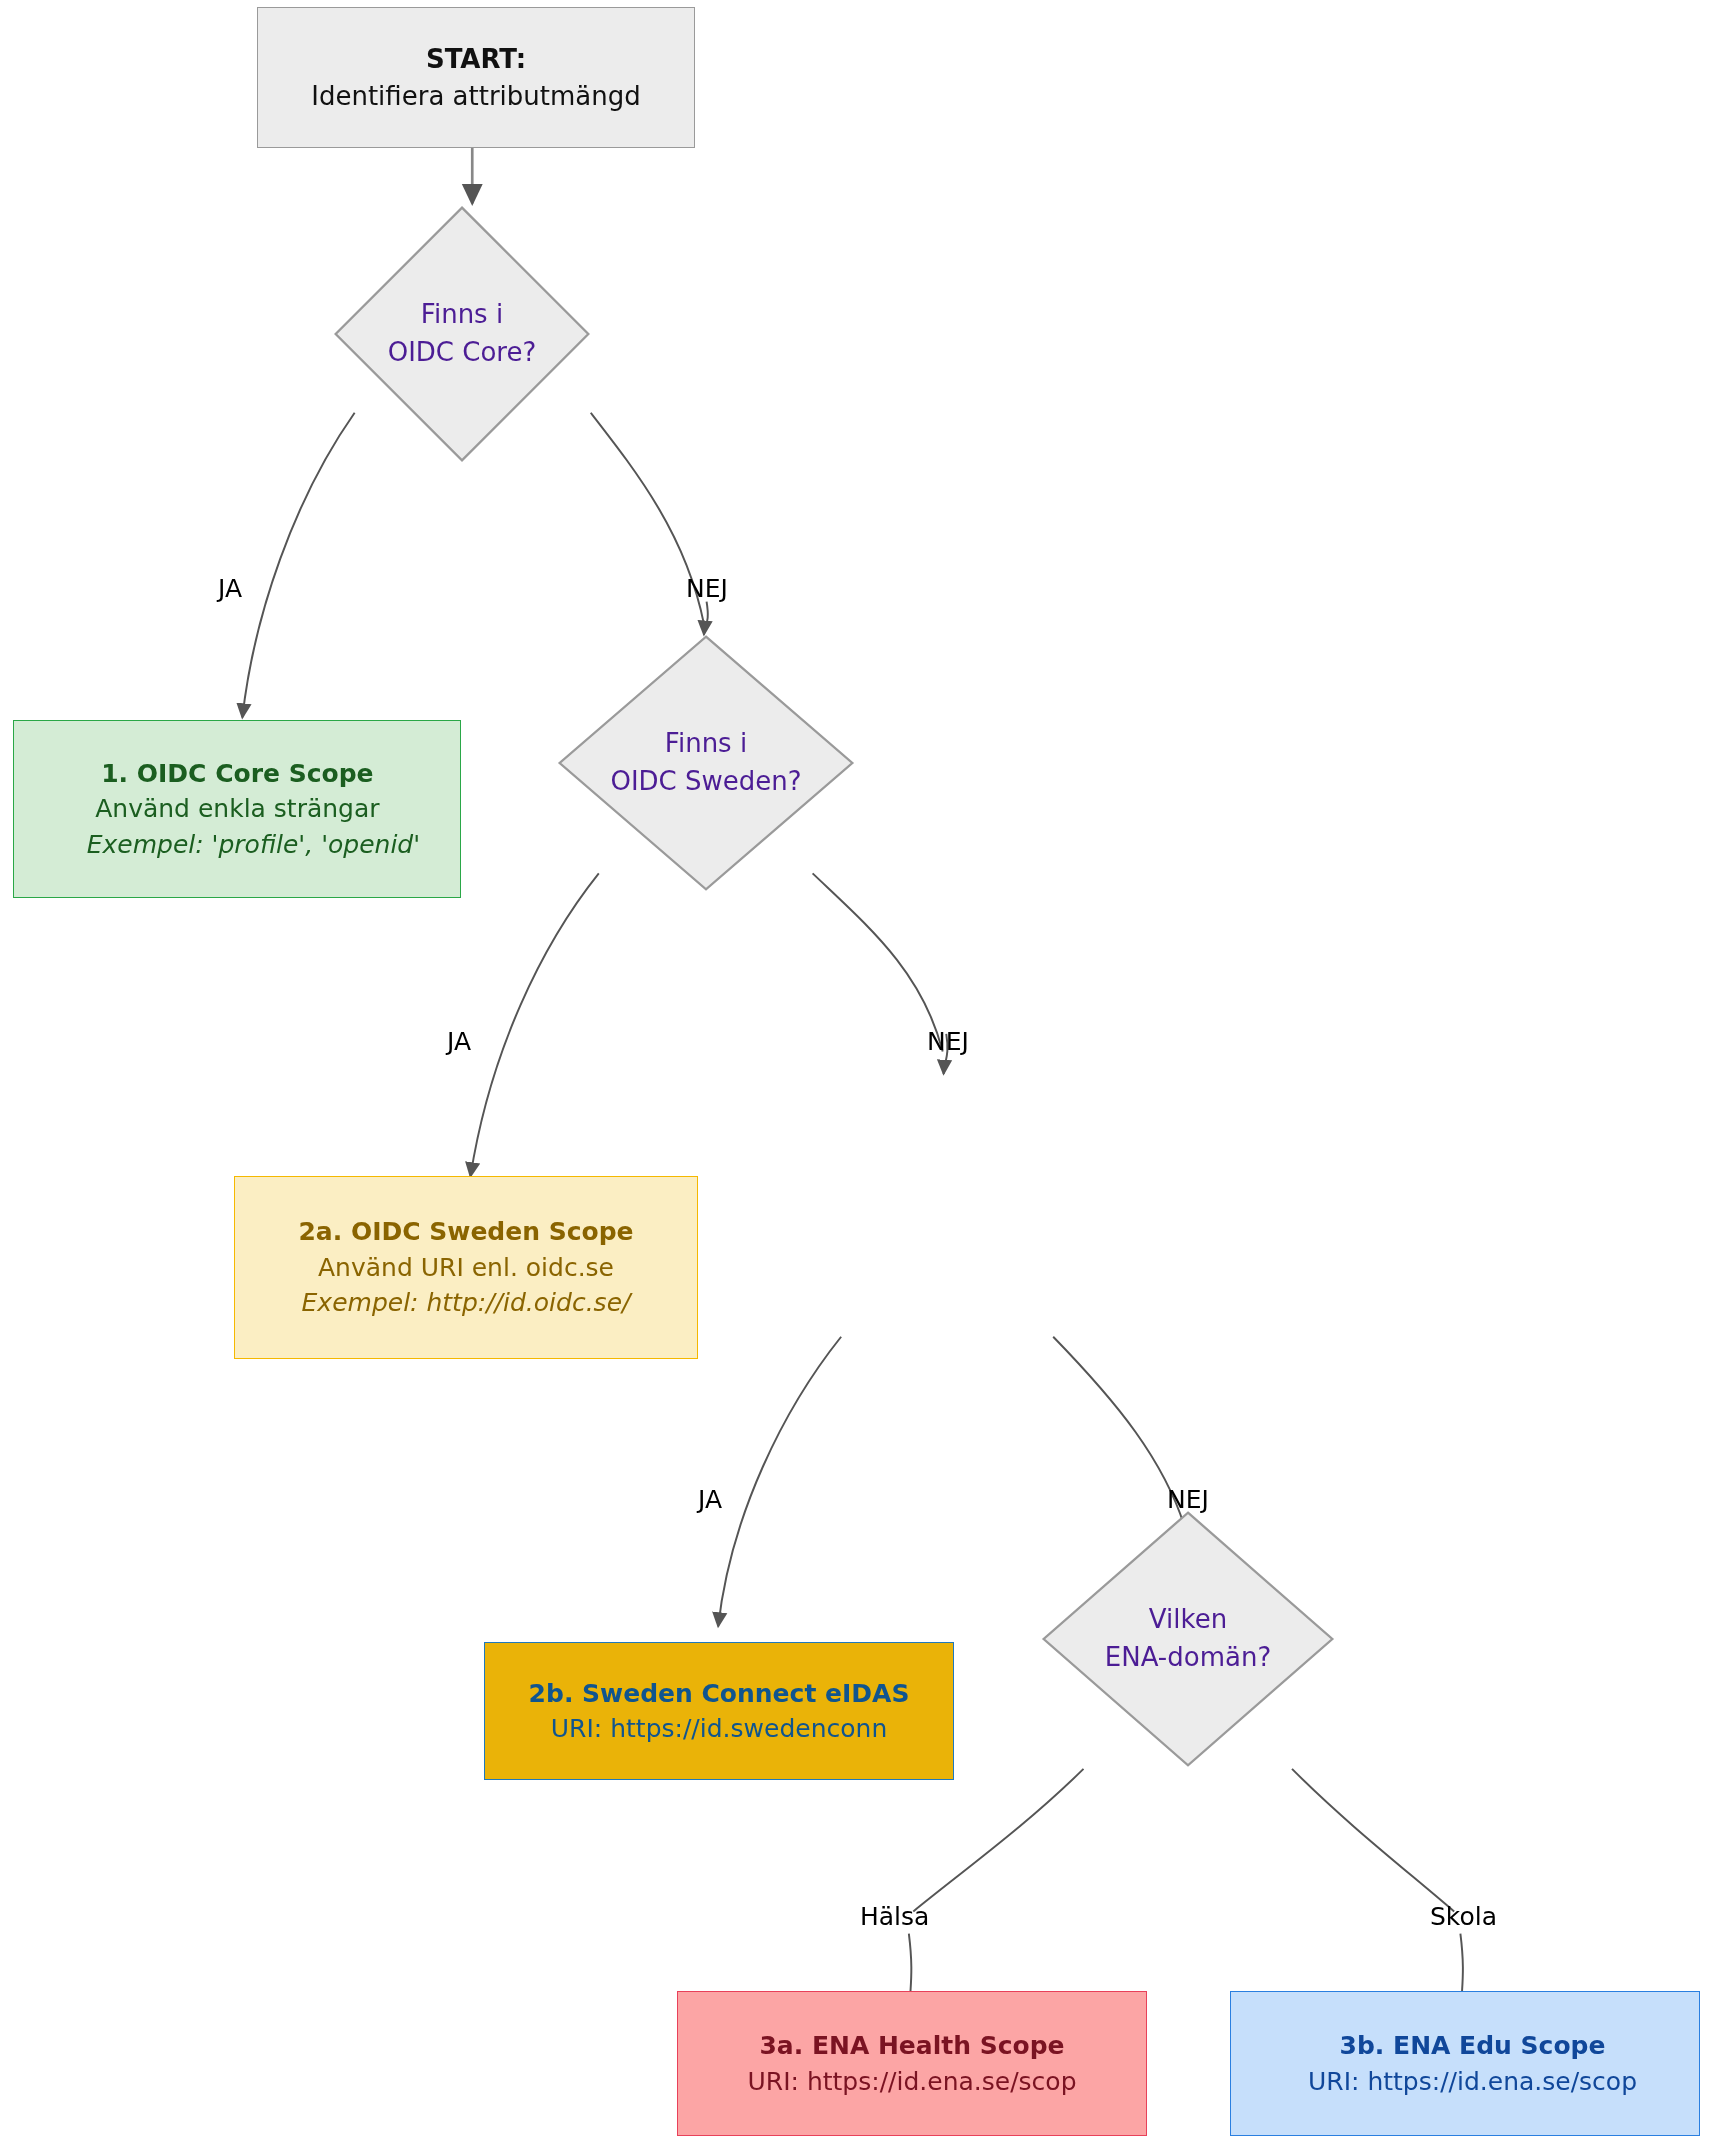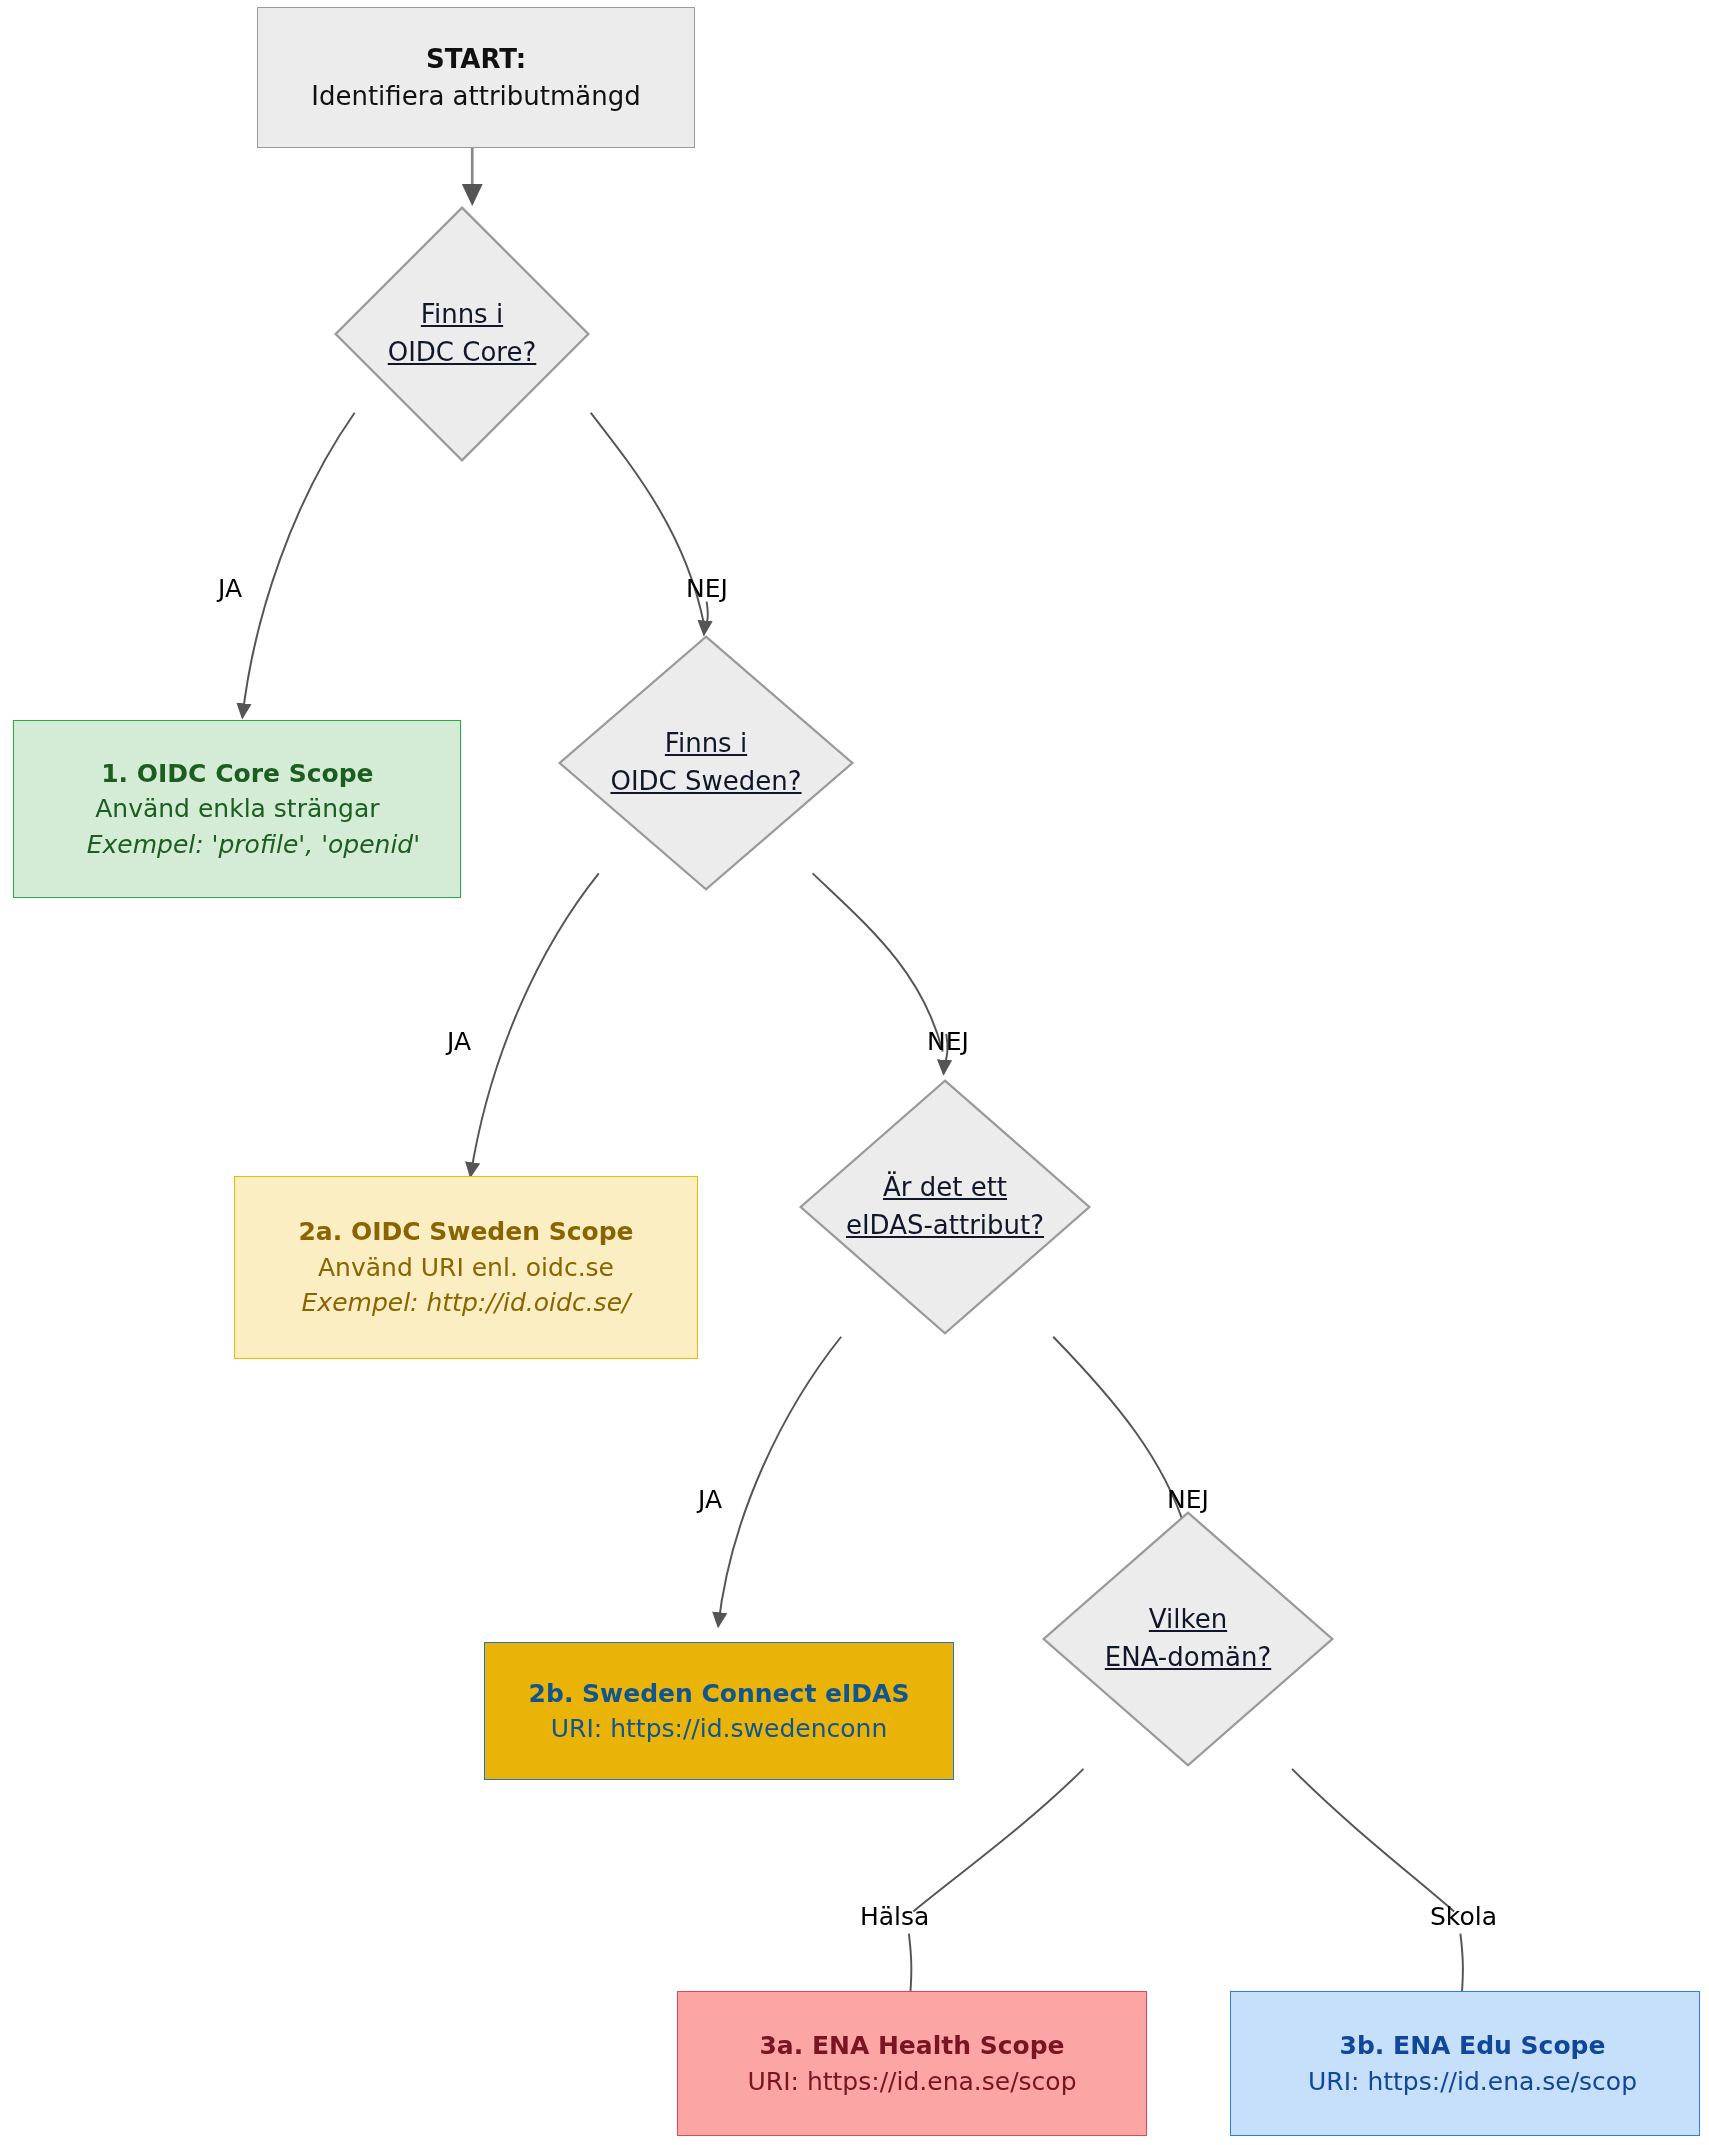--- a/index.html
+++ b/index.html
@@ -74,23 +74,22 @@
     left: 0;
     top: 0;
     width: 100%;
     height: 100%;
     display: flex;
     flex-direction: column;
     align-items: center;
     justify-content: center;
     text-align: right;
     font-size: 26px;
-    color: #0f172a;
+    color: #4c1d95;
     line-height: 1.45;
-    text-decoration: underline;
   }
   .diamond .dia-label .ln {
     white-space: nowrap;
   }
 
   
   .node-green {
     background: #d4ecd5;
     border-color: #2aa747;
     color: #1b5e20;
@@ -225,29 +224,20 @@
   <div class="edge-label" style="left:927px; top:1029px;">NEJ</div>
 
   <div class="node box-node node-yellow" style="left:234px; top:1176px; width:464px; height:183px;">
     <div class="ln title">2a. OIDC Sweden Scope</div>
     <div class="ln">Använd URI enl. oidc.se</div>
     <div class="clip-host">
       <div class="ln italic" style="left:0px;">Exempel: http://id.oidc.se/</div>
     </div>
   </div>
 
-  <div class="diamond" style="left:798px; top:1078px; width:294px; height:258px;">
-    <svg class="dia-shape" viewBox="0 0 330 290" preserveAspectRatio="none">
-      <polygon points="165,3 327,145 165,287 3,145" fill="#ececec" stroke="#9a9a9a" stroke-width="2.6"></polygon>
-    </svg>
-    <div class="dia-label">
-      <div class="ln">Är det ett</div>
-      <div class="ln">eIDAS-attribut?</div>
-    </div>
-  </div>
 
   <div class="edge-label" style="left:698px; top:1487px;">JA</div>
 
   <div class="edge-label" style="left:1167px; top:1487px;">NEJ</div>
 
   <div class="node box-node node-lightblue" style="left:484px; top:1642px; width:470px; height:138px;">
     <div class="ln title">2b. Sweden Connect eIDAS</div>
     <div class="ln">URI: https://id.swedenconn</div>
   </div>
 

